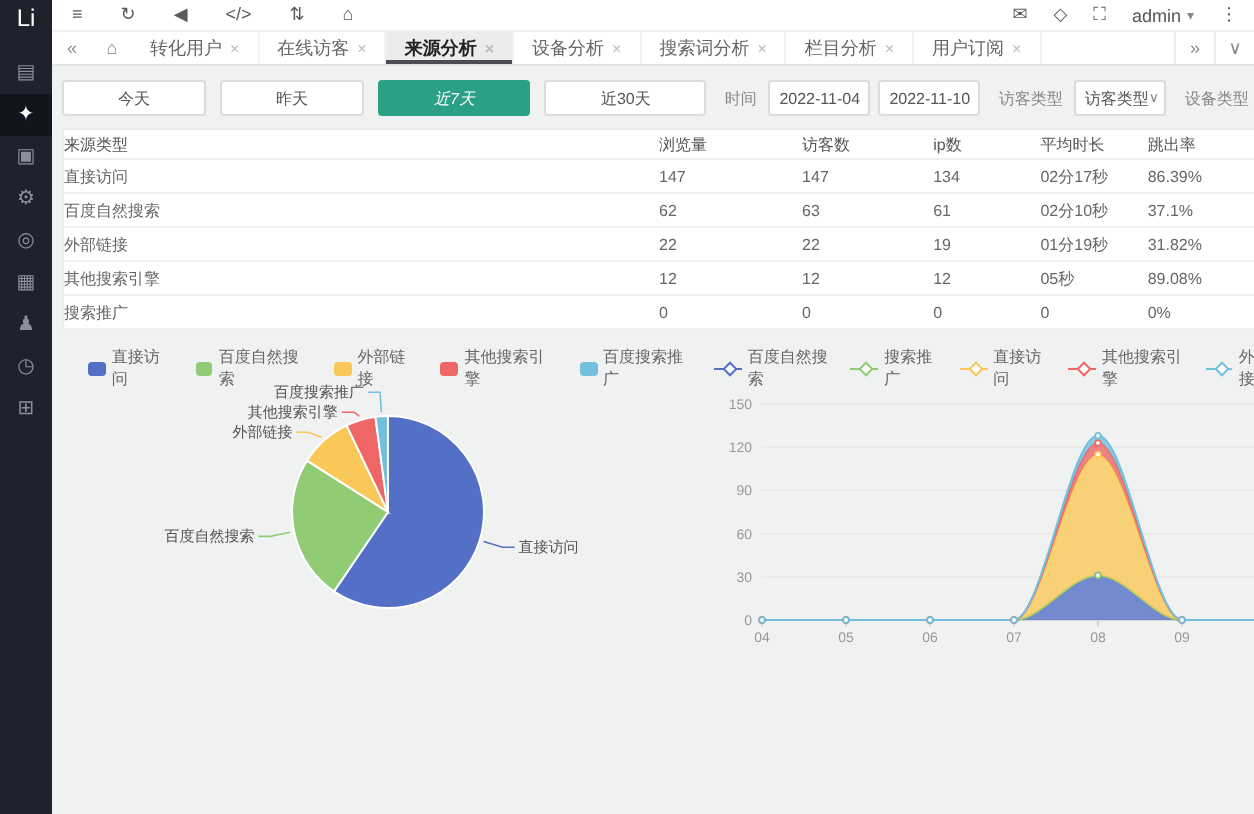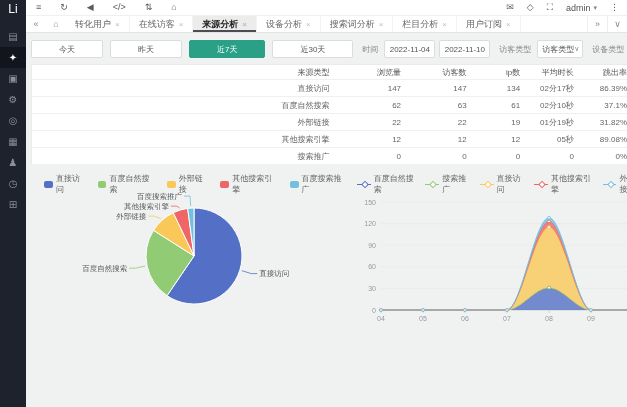--- a/index.html
+++ b/index.html
@@ -27,32 +27,32 @@
   .tab { display:flex; align-items:center; gap:4px; padding:0 9px; color:#666; border-right:1px solid #f3f3f3; cursor:pointer; position:relative; }
   .tab .x { color:#bbb; font-size:8px; }
   .tab.active { background:#ececec; color:#222; font-weight:bold;justify-content:center; }
   .tab.active::after { content:""; position:absolute; left:0; right:0; bottom:0; height:2px; background:#4a4d52; }
   .tab-right { margin-left:auto; display:flex; }
   .tab-right .tab-nav { border-left:1px solid #eee; }
 
   
   .filters { display:flex; align-items:center; margin:6px 5px 0 5px; height:20px; font-size:8px; white-space:nowrap; }
   .qbtn { height:18px; padding:0 27px; background:#fff; border:1px solid #dcdcdc; border-radius:2px; color:#555; font-size:8px; margin-right:7px; cursor:pointer; }
-  .qbtn.active { background:#2aa186; border-color:#2aa186; color:#fff; }
+  .qbtn.active { background:#2aa186; border-color:#2aa186; color:#fff;font-style:italic; }
   .f-right { margin-left:auto; display:flex; align-items:center; gap:4px; }
   .f-label { color:#888; margin:0 2px; }
   .f-input { width:51px; height:18px; border:1px solid #dcdcdc; border-radius:2px; background:#fff; font-size:8px; color:#555; text-align:center; font-family:inherit; }
   .f-select { width:46px; height:18px; border:1px solid #dcdcdc; border-radius:2px; background:#fff; display:flex; align-items:center; justify-content:space-between; padding:0 4px; color:#555; cursor:pointer; }
   .f-select .chev { font-size:7px; color:#888; }
   .search-btn { width:24px; height:18px; background:#2aa186; border:1px solid #2aa186; border-radius:2px; color:#fff; font-size:10px; line-height:16px; text-align:center; cursor:pointer; }
   .export-btn { height:18px; padding:0 7px; background:#fff; border:1px solid #dcdcdc; border-radius:2px; color:#555; font-size:8px; display:flex; align-items:center; gap:3px; cursor:pointer; }
 
   
   table.data { width:597px; margin:5px 5px 0 5px; border-collapse:collapse; background:#fff; border:1px solid #ebebeb; font-size:8px; color:#666; }
-  table.data th, table.data td { border-bottom:1px solid #f0f0f0; text-align:right; font-weight:normal; height:17px; }
+  table.data th, table.data td { border-bottom:1px solid #f0f0f0; text-align:left; font-weight:normal; height:17px; }
   table.data th { color:#555; height:15px; }
   col.c0{width:50%;} col.c1{width:12%;} col.c2{width:11%;} col.c3{width:9%;} col.c4{width:9%;} col.c5{width:9%;}
 
   
   .charts { display:flex; margin-top:13px; }
   .chart-box { display:flex; flex-direction:column; }
   .chart-box.left { width:305px; margin-left:18px; }
   .chart-box.right { width:290px; margin-left:8px; }
   .legend { display:flex; justify-content:center; align-items:center; gap:10px; height:12px; font-size:8px; color:#666; }
   .lg-item { display:flex; align-items:center; gap:3px; cursor:pointer; }

